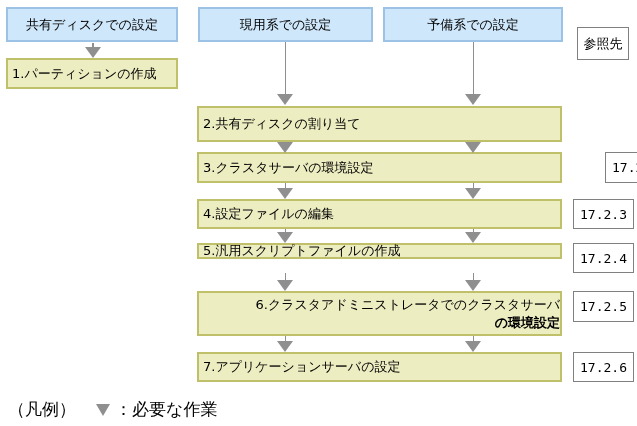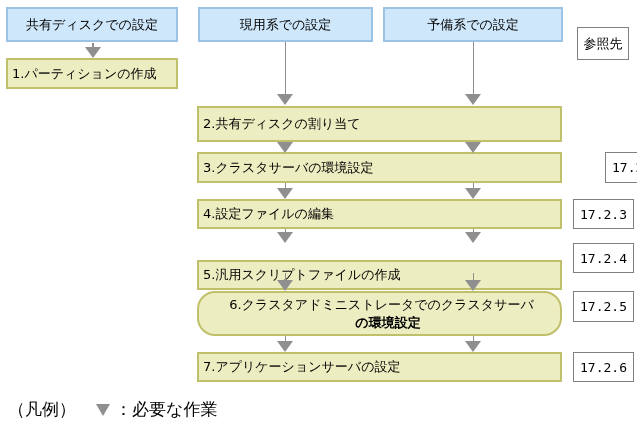--- a/index.html
+++ b/index.html
@@ -4,21 +4,21 @@
 <style>
   html,body{margin:0;padding:0;background:#fff;}
   .canvas{
     position:relative;width:637px;height:426px;background:#ffffff;
     font-family:"DejaVu Sans","Liberation Sans",sans-serif;
     font-size:13px;color:#000;overflow:hidden;
   }
   .box{position:absolute;box-sizing:border-box;display:flex;align-items:center;}
   .blue{background:#cfe7fa;border:2px solid #9cc3e6;justify-content:center;}
   .step{background:#ededc2;border:2px solid #c0c06a;padding-left:4px;}
-  .step.two-line{flex-direction:column;align-items:center;justify-content:center;line-height:1.35;border-radius:18px;}
+  .step.two-line{flex-direction:column;align-items:flex-end;justify-content:center;line-height:1.35;}
   .step .indent{margin-left:13px;font-weight:bold;}
   .refbox{background:#ffffff;border:1px solid #808080;justify-content:center;
     font-family:"DejaVu Sans Mono","Liberation Mono",monospace;font-size:13px;}
   .refhead{background:#ffffff;border:1px solid #808080;justify-content:center;margin-top:20px;}
   .arrow{position:absolute;width:16px;display:flex;flex-direction:column;align-items:center;}
   .arrow .stem{flex:1 1 auto;width:1px;background:#8f8f8f;}
   .arrow .stem.w2{width:2px;}
   .arrow .head{width:0;height:0;flex:0 0 auto;
     border-left:8px solid transparent;border-right:8px solid transparent;
     border-top:11px solid #8f8f8f;}
@@ -50,21 +50,21 @@
   </div>
 
   <div class="box step" style="left:6px;top:58px;width:172px;height:31px">1.パーティションの作成</div>
 
   <div class="box step" style="left:197px;top:106px;width:365px;height:36px">2.共有ディスクの割り当て</div>
 
   <div class="box step" style="left:197px;top:152px;width:365px;height:31px">3.クラスタサーバの環境設定</div>
 
   <div class="box step" style="left:197px;top:199px;width:365px;height:30px">4.設定ファイルの編集</div>
 
-  <div class="box step" style="left:197px;top:260px;width:365px;height:30px">5.汎用スクリプトファイルの作成</div>
+  <div class="box step" style="left:197px;top:243px;width:365px;height:16px">5.汎用スクリプトファイルの作成</div>
 
   <div class="box step two-line" style="left:197px;top:291px;width:365px;height:45px">
     <span>6.クラスタアドミニストレータでのクラスタサーバ</span>
     <span class="indent">の環境設定</span>
   </div>
 
   <div class="box step" style="left:197px;top:352px;width:365px;height:30px">7.アプリケーションサーバの設定</div>
 
   <div class="box refbox" style="left:605px;top:152px;width:61px;height:31px">17.2.2</div>
   <div class="box refbox" style="left:573px;top:199px;width:61px;height:30px">17.2.3</div>

